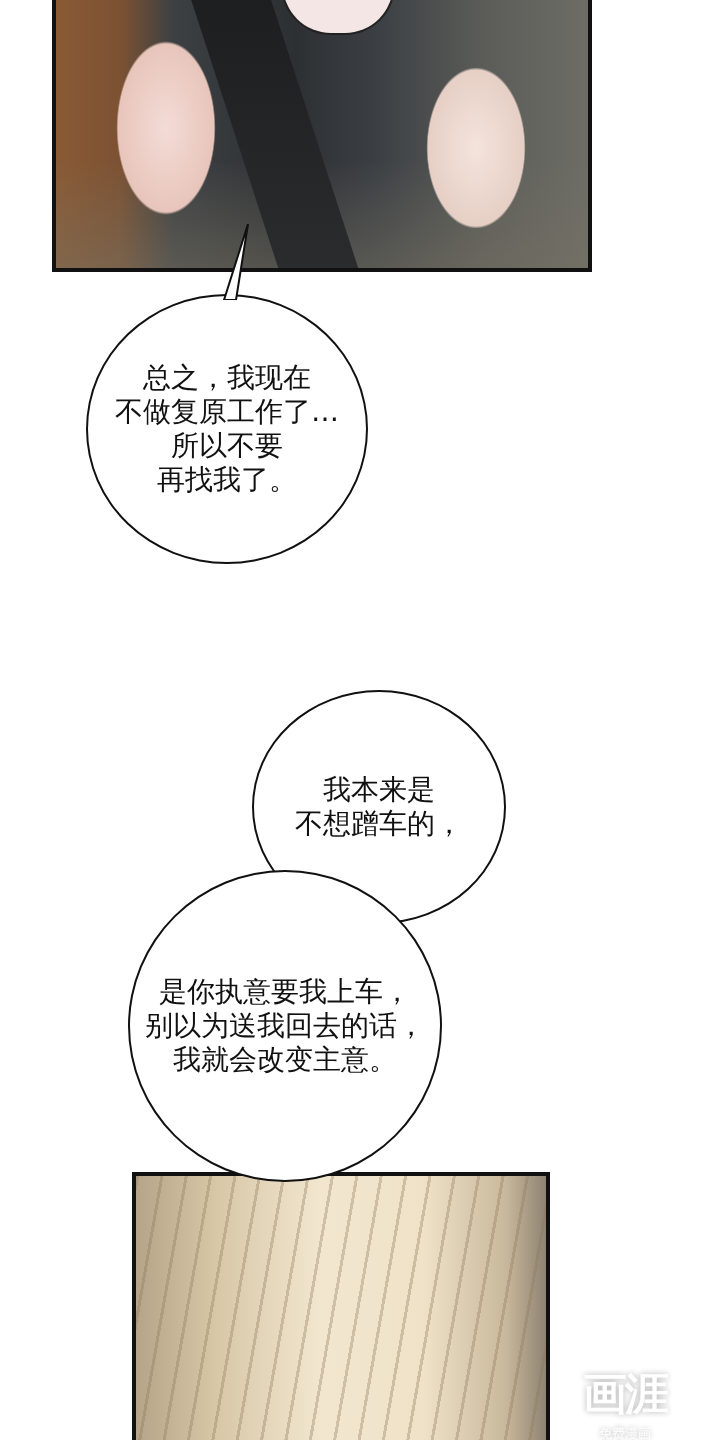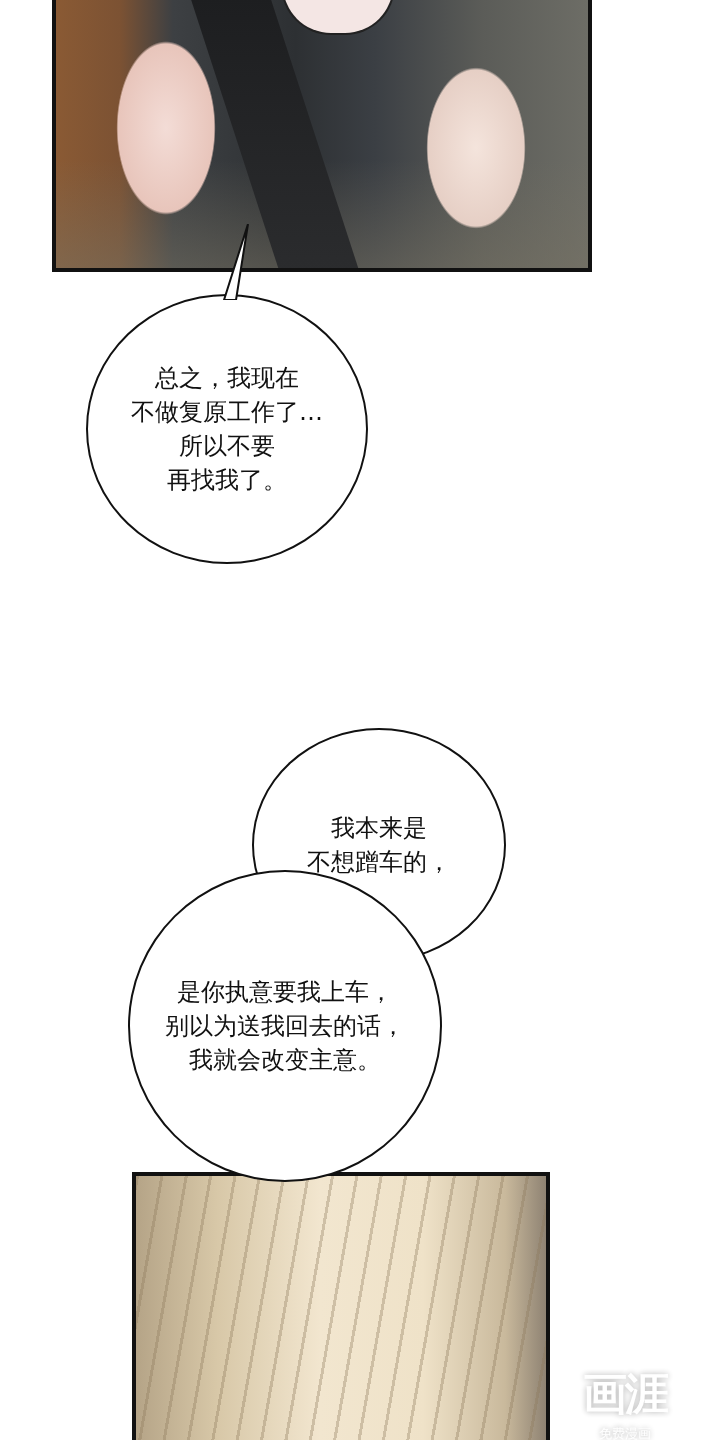--- a/index.html
+++ b/index.html
@@ -38,26 +38,26 @@
         linear-gradient(90deg, #b5a487 0%, #d8c8a8 20%, #f2e6cf 45%, #efe2c8 70%, #c9b99c 90%, #8f8373 100%);
     }
     .bubble {
       position: absolute; background: #fff;
       border: 2px solid #111; border-radius: 50%;
       box-sizing: border-box;
       display: flex; align-items: center; justify-content: center;
       text-align: center;
     }
     .bubble-text {
-      font-size: 24px; line-height: 34px; color: #111;
+      font-size: 28px; line-height: 34px; color: #111;
       font-family: "DejaVu Sans", sans-serif;
       white-space: pre-line;
     }
     #bubble-1 { left: 86px; top: 294px; width: 282px; height: 270px; }
-    #bubble-2a { left: 252px; top: 728px; width: 254px; height: 234px; z-index: 2; }
+    #bubble-2a { left: 252px; top: 690px; width: 254px; height: 234px; z-index: 2; }
     #bubble-2b { left: 128px; top: 870px; width: 314px; height: 312px; z-index: 3; }
     .tail {
       position: absolute; left: 222px; top: 224px; width: 30px; height: 76px;
       z-index: 5;
     }
     .watermark {
       position: absolute; left: 565px; top: 1368px; width: 120px; height: 100px;
       color: #ffffff; text-align: center; z-index: 10;
       text-shadow: 0 0 6px rgba(0,0,0,0.35);
     }

